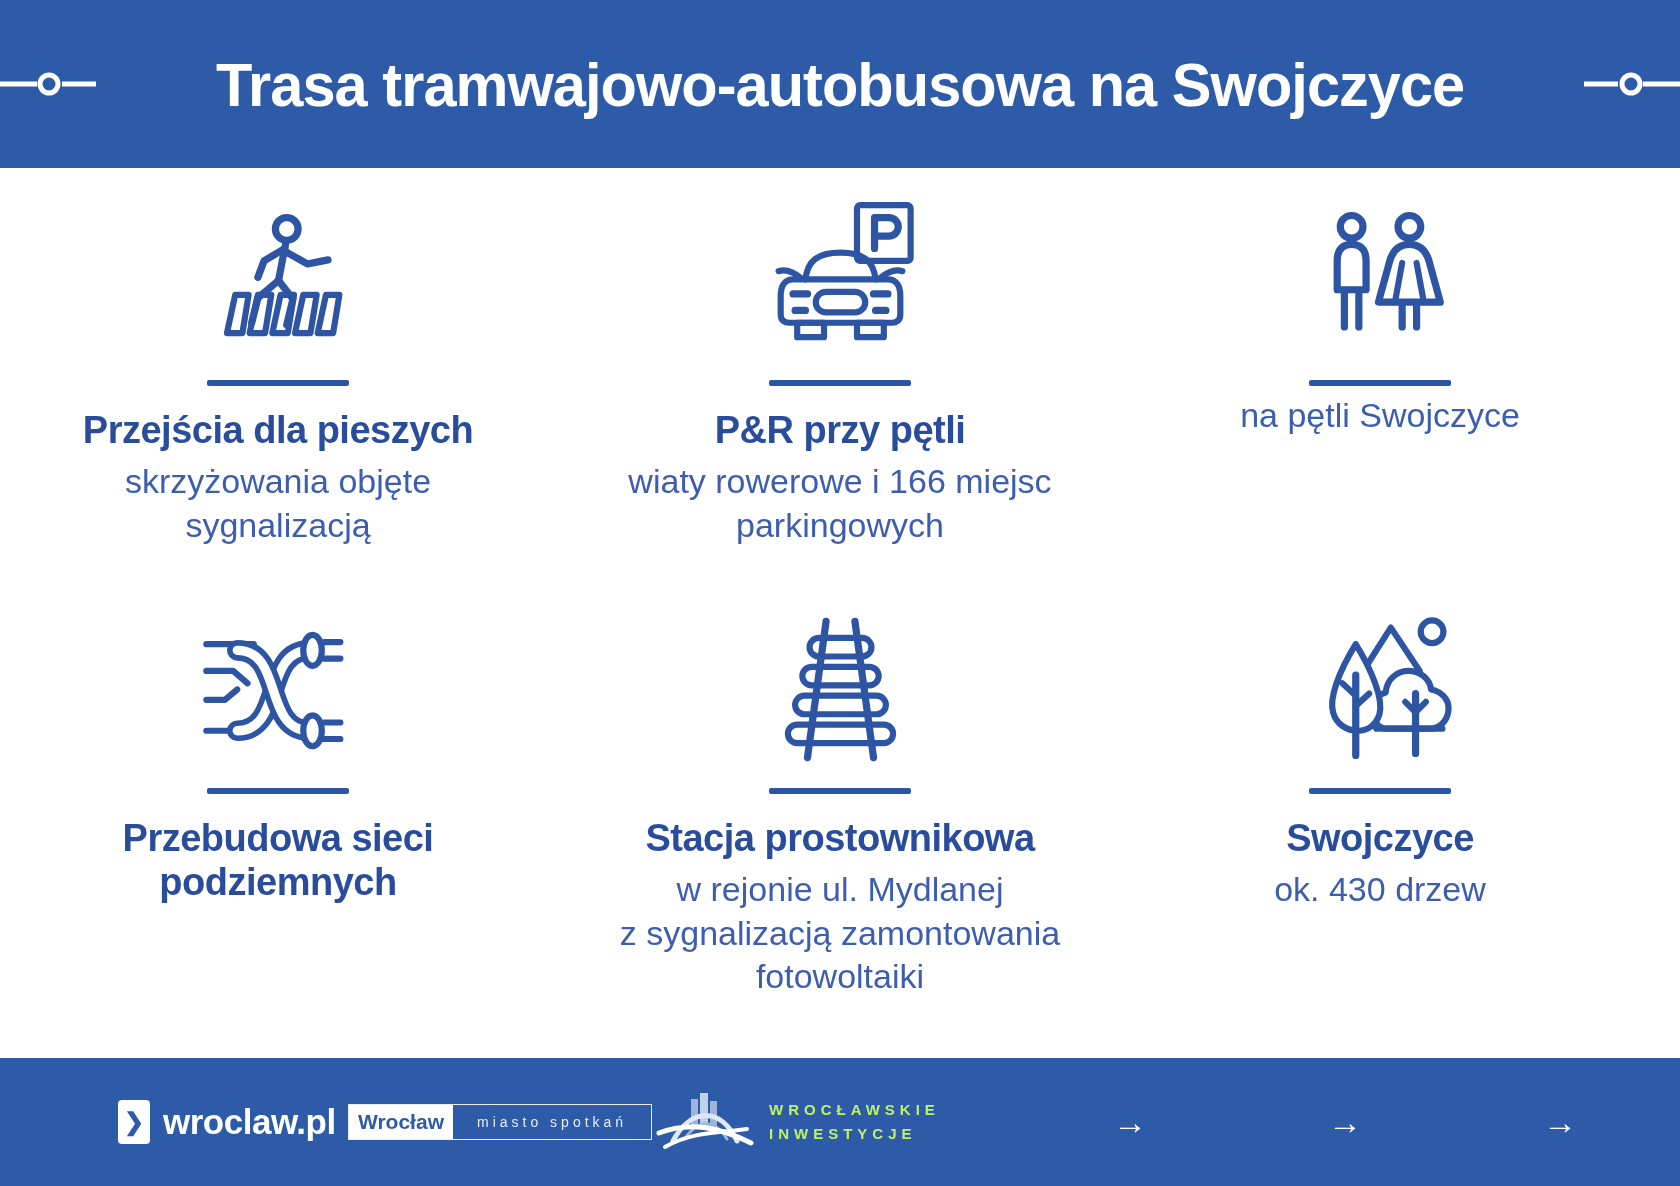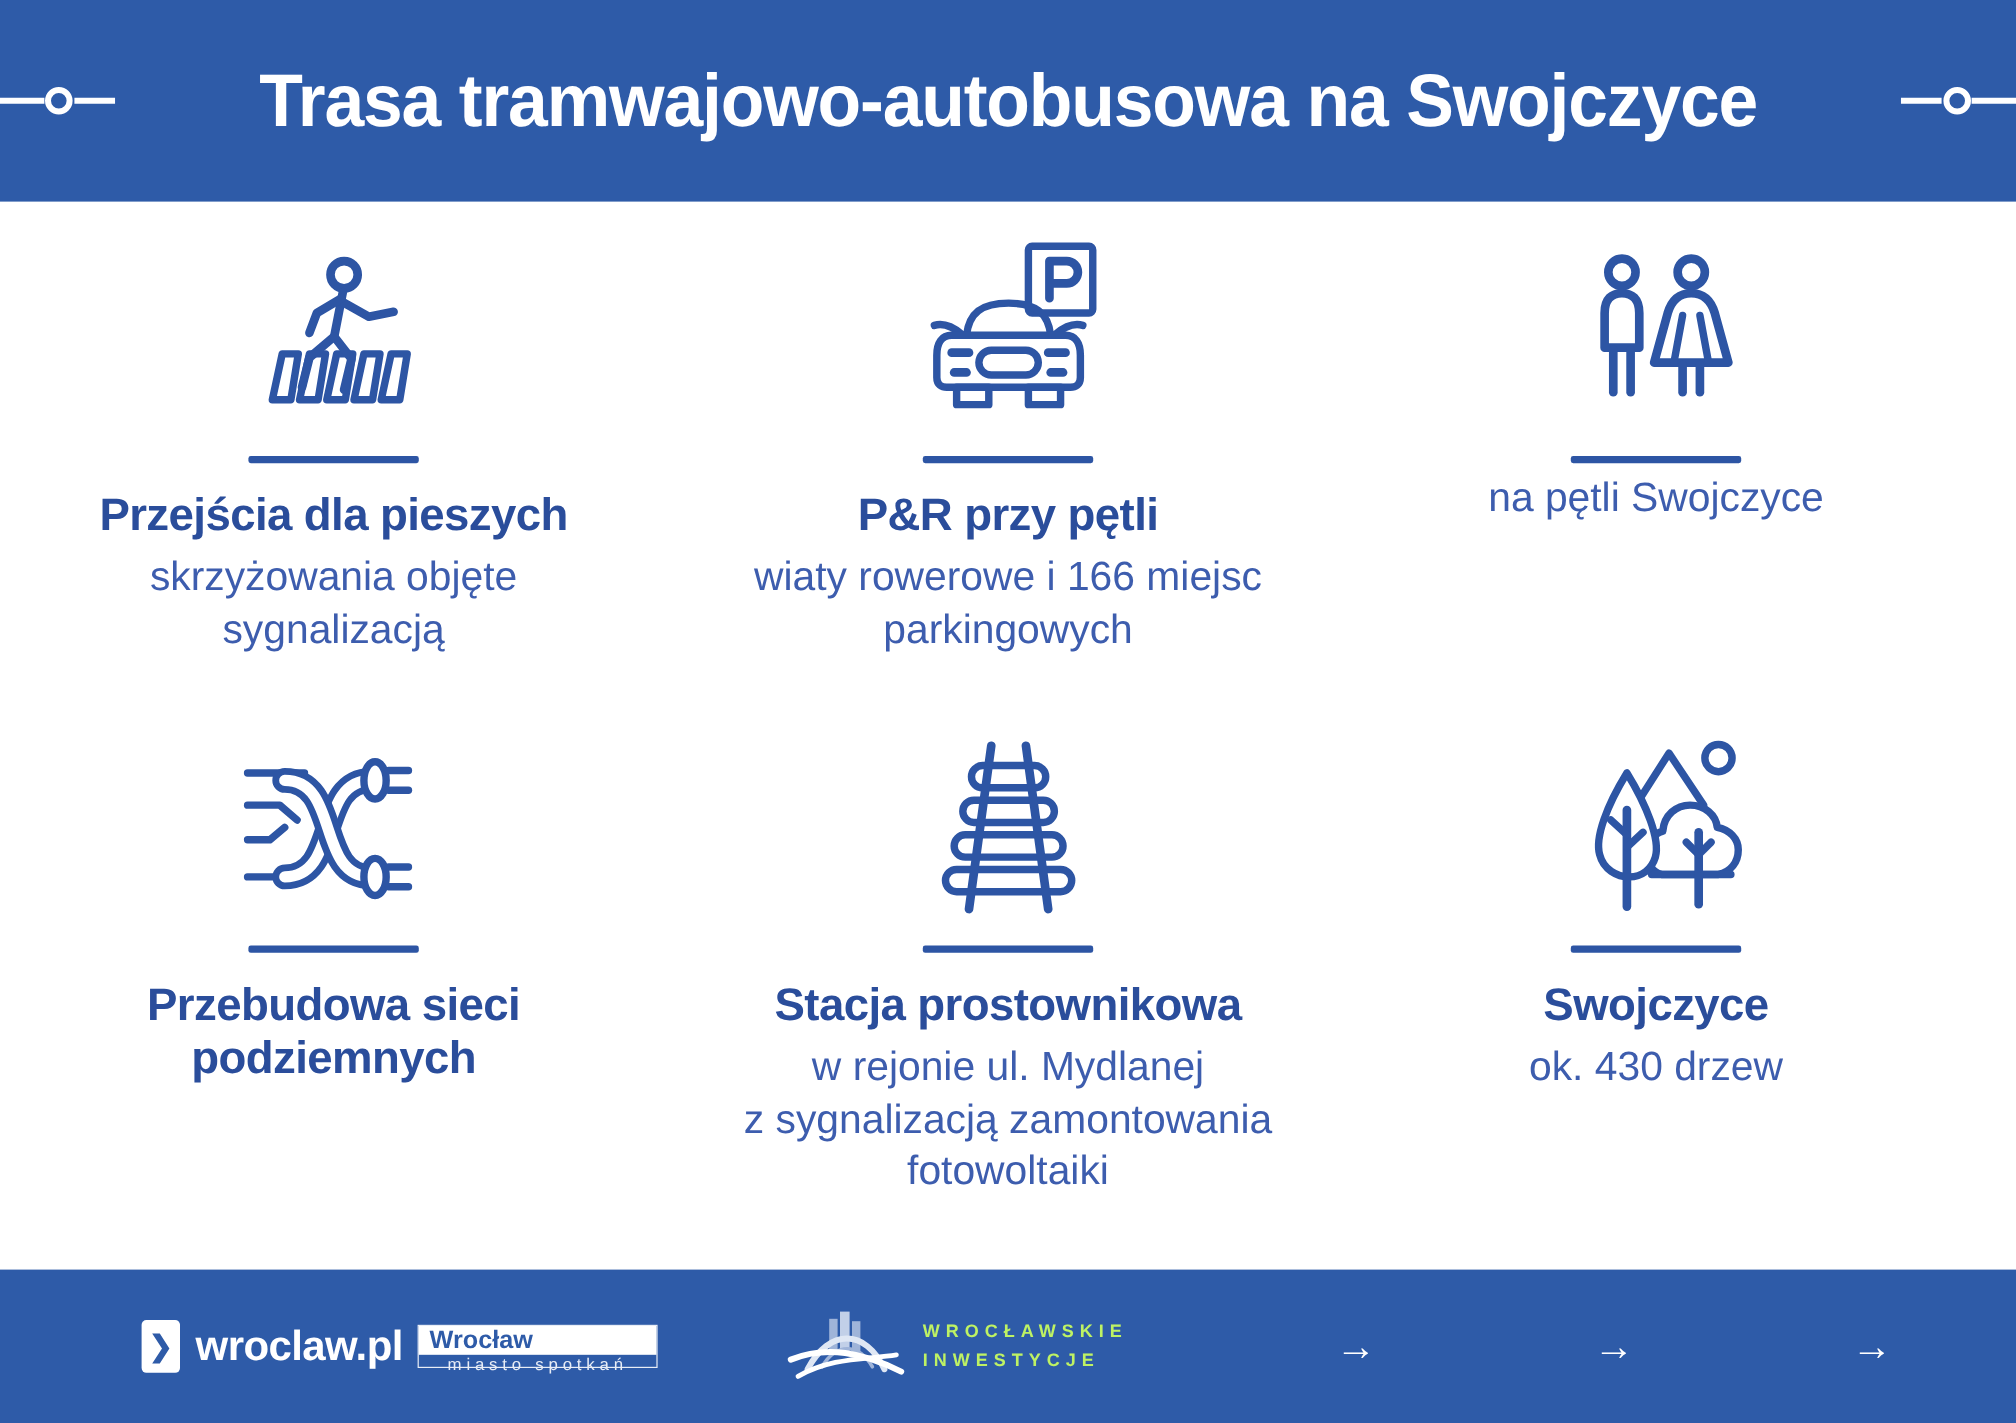--- a/index.html
+++ b/index.html
@@ -54,21 +54,21 @@
   .wroclawpl { left:118px; gap:13px; }
   .wroclawpl .chev-box {
     width:32px; height:44px; background:#ffffff; border-radius:4px;
     display:flex; align-items:center; justify-content:center;
   }
   .wroclawpl .chev-box span { color:#2e5ba8; font-size:24px; font-weight:700; }
   .wroclawpl .wp-label { color:#ffffff; font-size:35px; font-weight:700; letter-spacing:-0.5px; }
 
   .miasto { left:348px; }
   .miasto .mi-outer {
-    display:flex; align-items:stretch; border:1px solid #e8edf6; height:36px;flex-direction:column;
+    display:flex; align-items:stretch; border:1px solid #e8edf6; height:36px;
   }
   .miasto .mi-city {
     background:#ffffff; color:#2e5ba8; font-size:21px; font-weight:700;
     display:flex; align-items:center; padding:0 9px; letter-spacing:0;
   }
   .miasto .mi-tag {
     color:#e8edf6; font-size:14px; letter-spacing:4px; display:flex; align-items:center;
     padding:0 24px; white-space:nowrap;
   }
 

